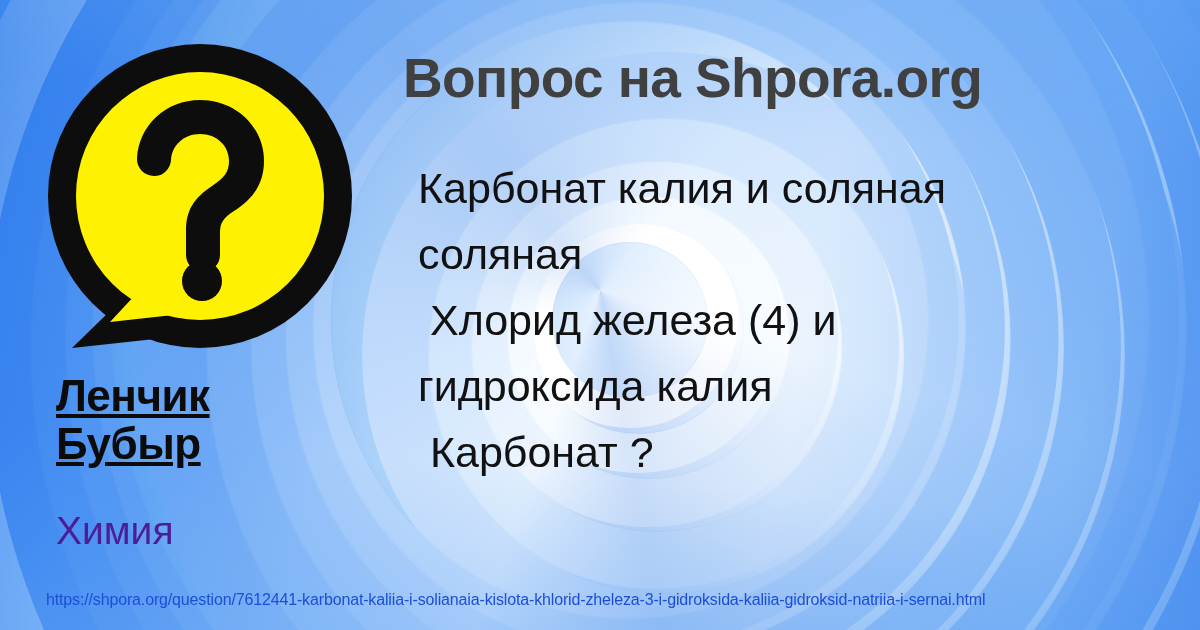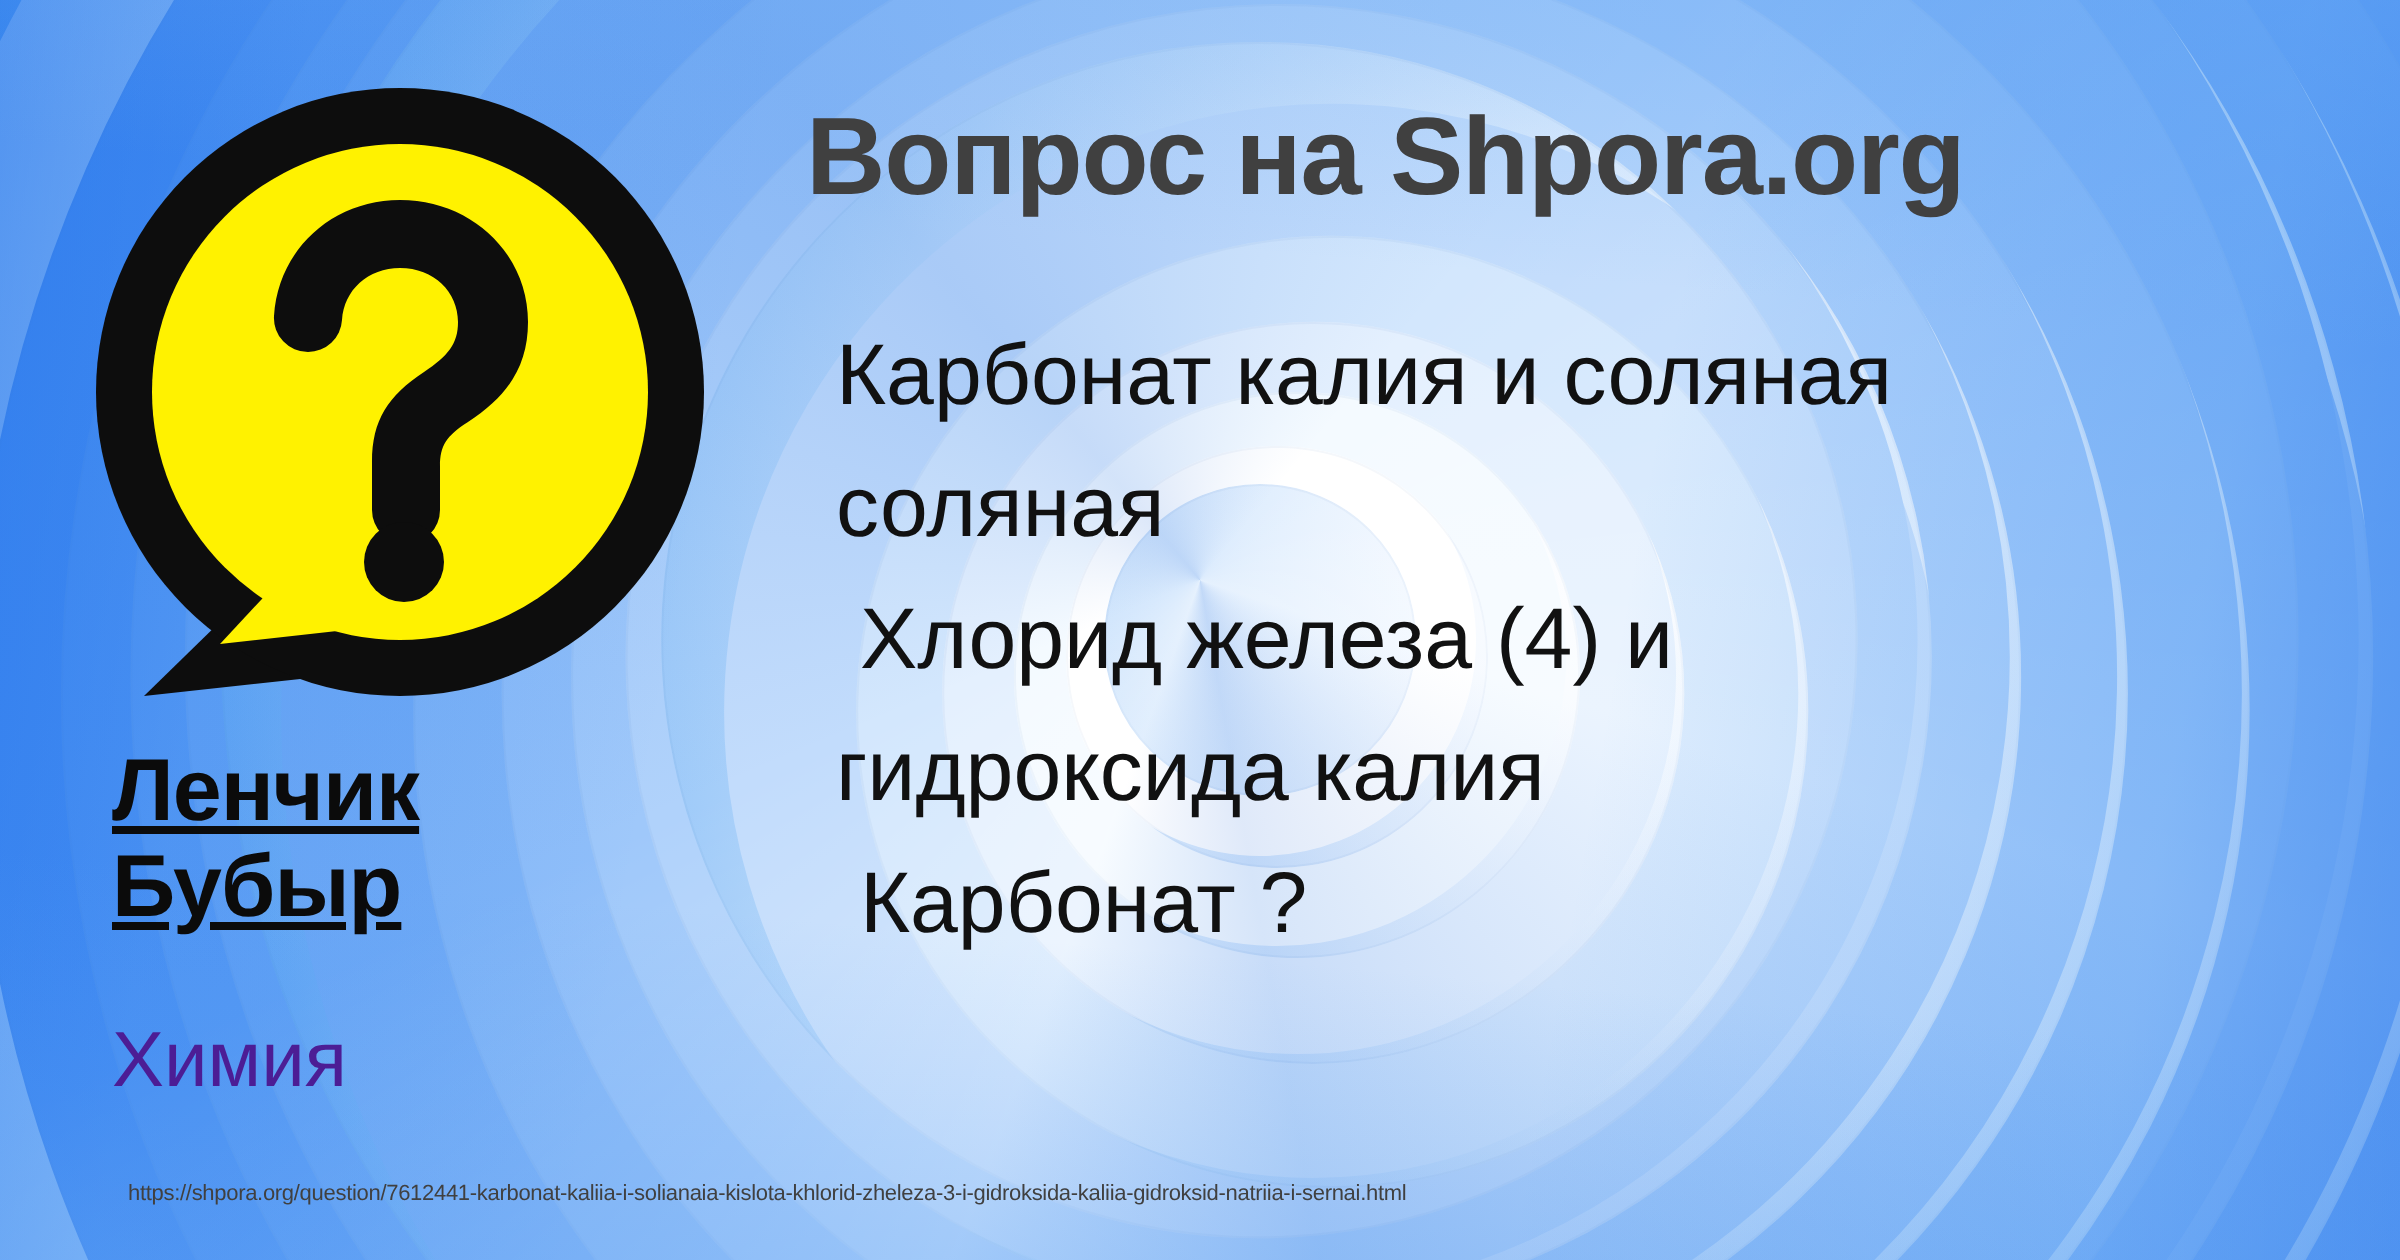--- a/index.html
+++ b/index.html
@@ -127,24 +127,24 @@
     font-weight: normal;
     line-height: 66px;
     color: #151515;
     color: #111;
     white-space: pre;
   }
 
   
   .url {
     position: absolute;
-    left: 64px;
+    left: 46px;
     top: 591px;
-    font-size: 11px;
-    color: #404040;
+    font-size: 16px;
+    color: #1d4ed8;
     white-space: nowrap;
     letter-spacing: -0.15px;
   }
 </style>
 </head>
 <body>
 
 <div class="card">
 
   <div class="bg">

